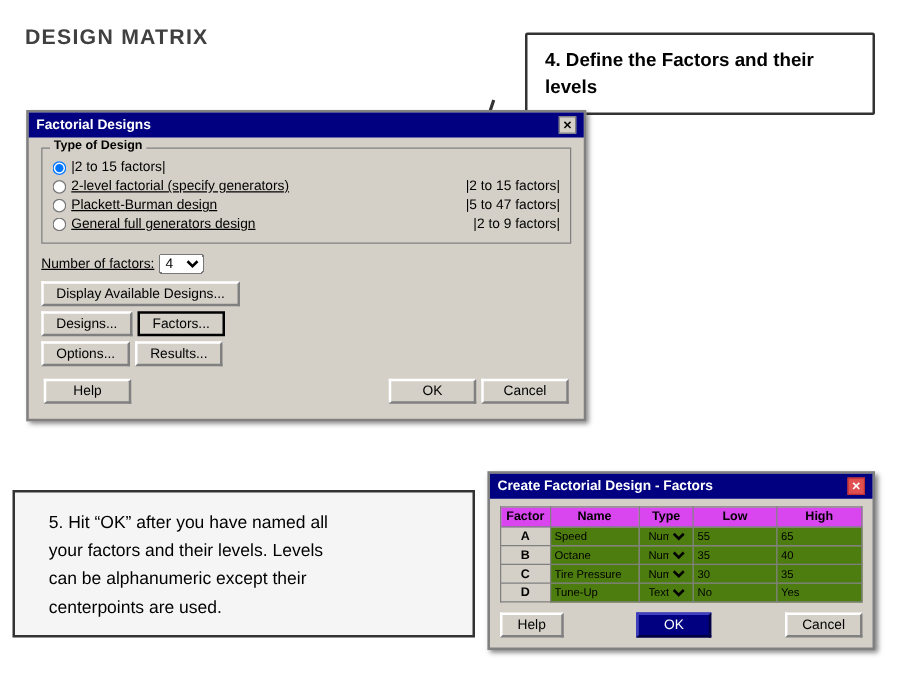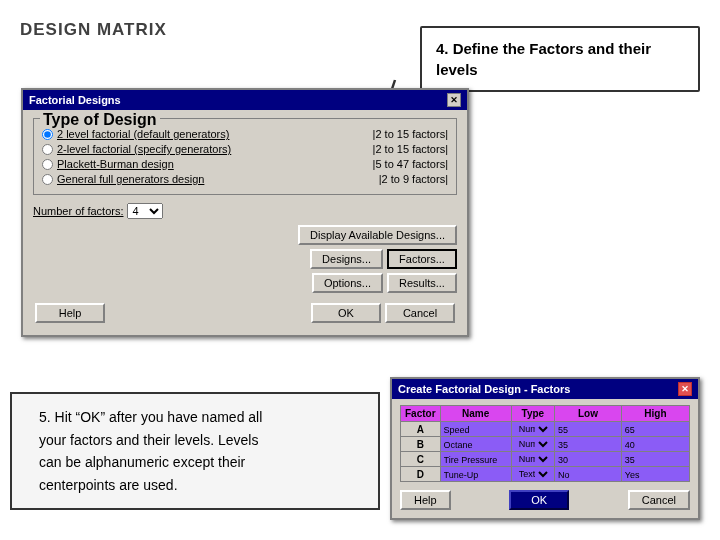--- a/index.html
+++ b/index.html
@@ -95,21 +95,21 @@
       padding: 6px 8px;
       margin-bottom: 8px;
       position: relative;
     }
 
     .group-label {
       position: absolute;
       top: -8px;
       left: 6px;
       background: #d4d0c8;
-      font-size: 16px;
+      font-size: 10px;
       padding: 0 3px;
       font-weight: bold;
     }
 
     .radio-row {
       display: flex;
       align-items: center;
       margin: 3px 0;
       font-size: 11px;
     }
@@ -144,21 +144,20 @@
       text-decoration: underline;
     }
 
     .num-factors-row select {
       font-size: 11px;
       width: 36px;
     }
 
     .btn-row {
       display: flex;
-      justify-content: flex-end;
       gap: 4px;
       margin: 4px 0;
     }
 
     .dialog-btn {
       background: #d4d0c8;
       border: 2px solid;
       border-color: #ffffff #808080 #808080 #ffffff;
       padding: 2px 10px;
       font-size: 11px;
@@ -246,21 +245,21 @@
       padding: 2px 4px;
       text-align: center;
       font-weight: bold;
       font-size: 10px;
     }
 
     .factors-table td {
       border: 1px solid #808080;
       padding: 1px 3px;
       font-size: 10px;
-      background: #8b5cf6;
+      background: #4d7c0f;
       text-align: center;
     }
 
     .factors-table td.factor-letter {
       background: #d4d0c8;
       font-weight: bold;
     }
 
     .factors-table td select,
     .factors-table td input {
@@ -316,21 +315,20 @@
   <div id="factorial-titlebar">
     <span>Factorial Designs</span>
     <div class="close-btn">✕</div>
   </div>
   <div id="factorial-body">
     <div class="group-box">
       <span class="group-label">Type of Design</span>
 
       <div class="radio-row">
         <input type="radio" name="design" checked="" style="">
-        <span class="radio-label">2 level factorial (default generators)</span>
         <span class="radio-range">|2 to 15 factors|</span>
       </div>
       <div class="radio-row">
         <input type="radio" name="design" style="">
         <span class="radio-label">2-level factorial (specify generators)</span>
         <span class="radio-range">|2 to 15 factors|</span>
       </div>
       <div class="radio-row">
         <input type="radio" name="design" style="">
         <span class="radio-label">Plackett-Burman design</span>

